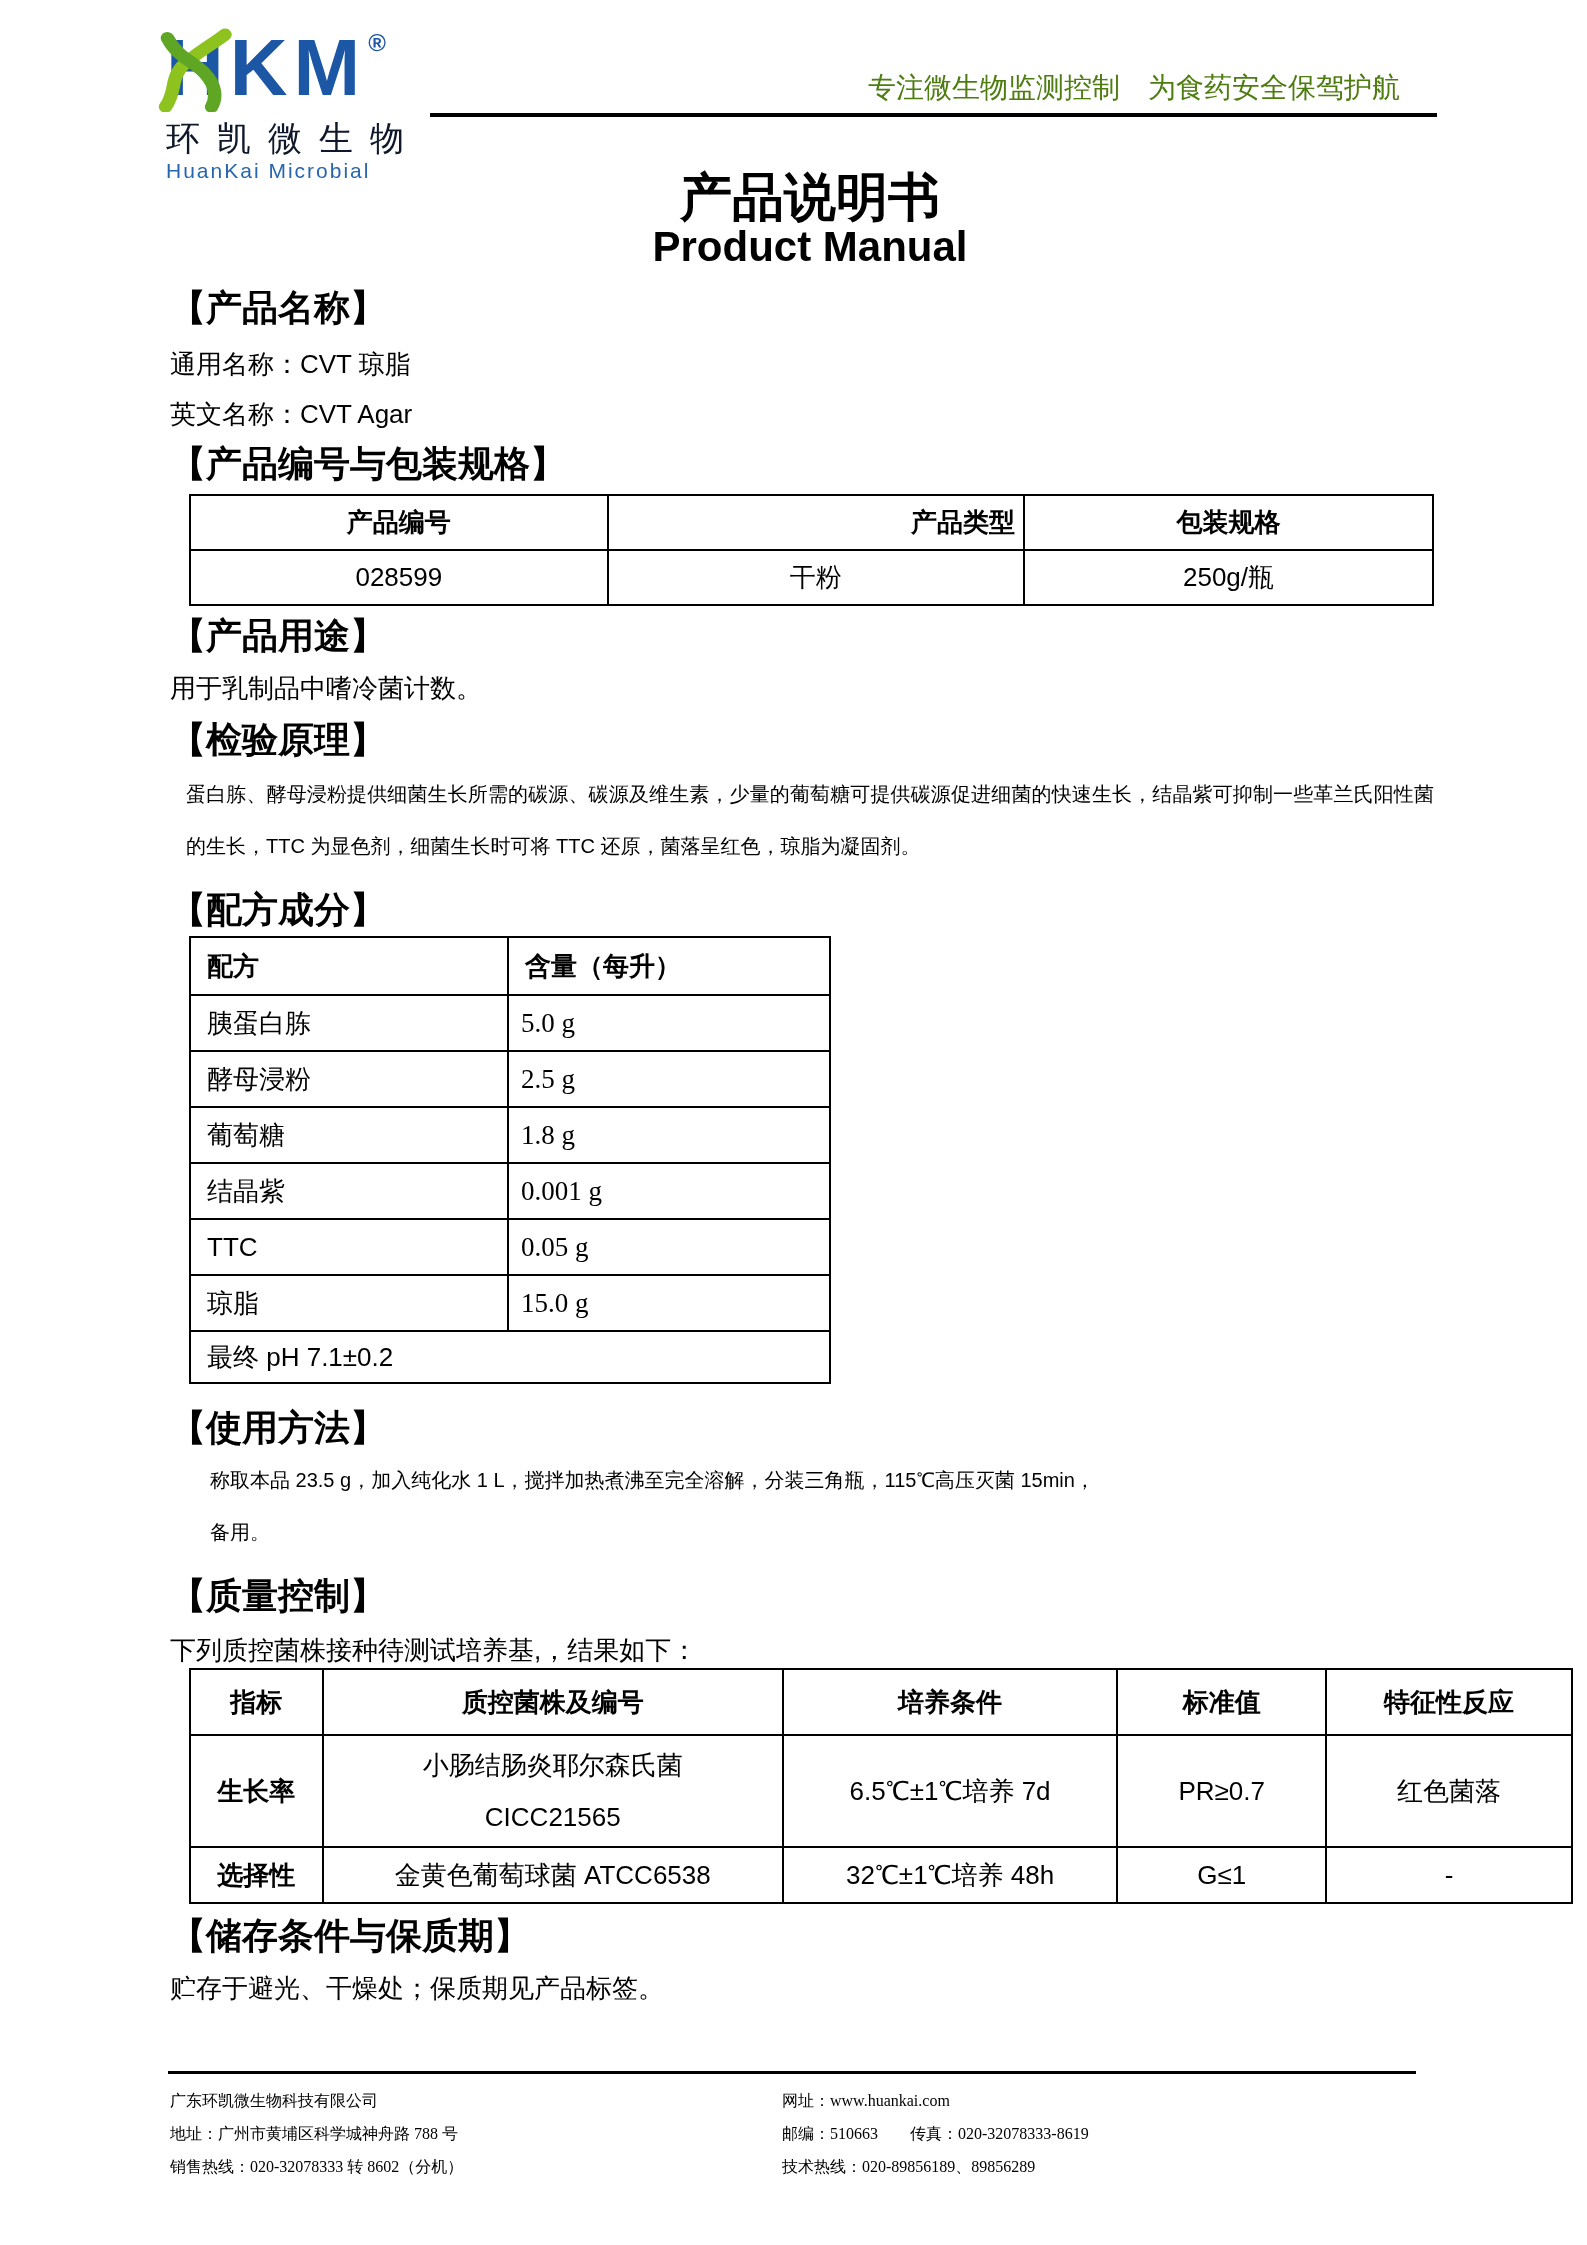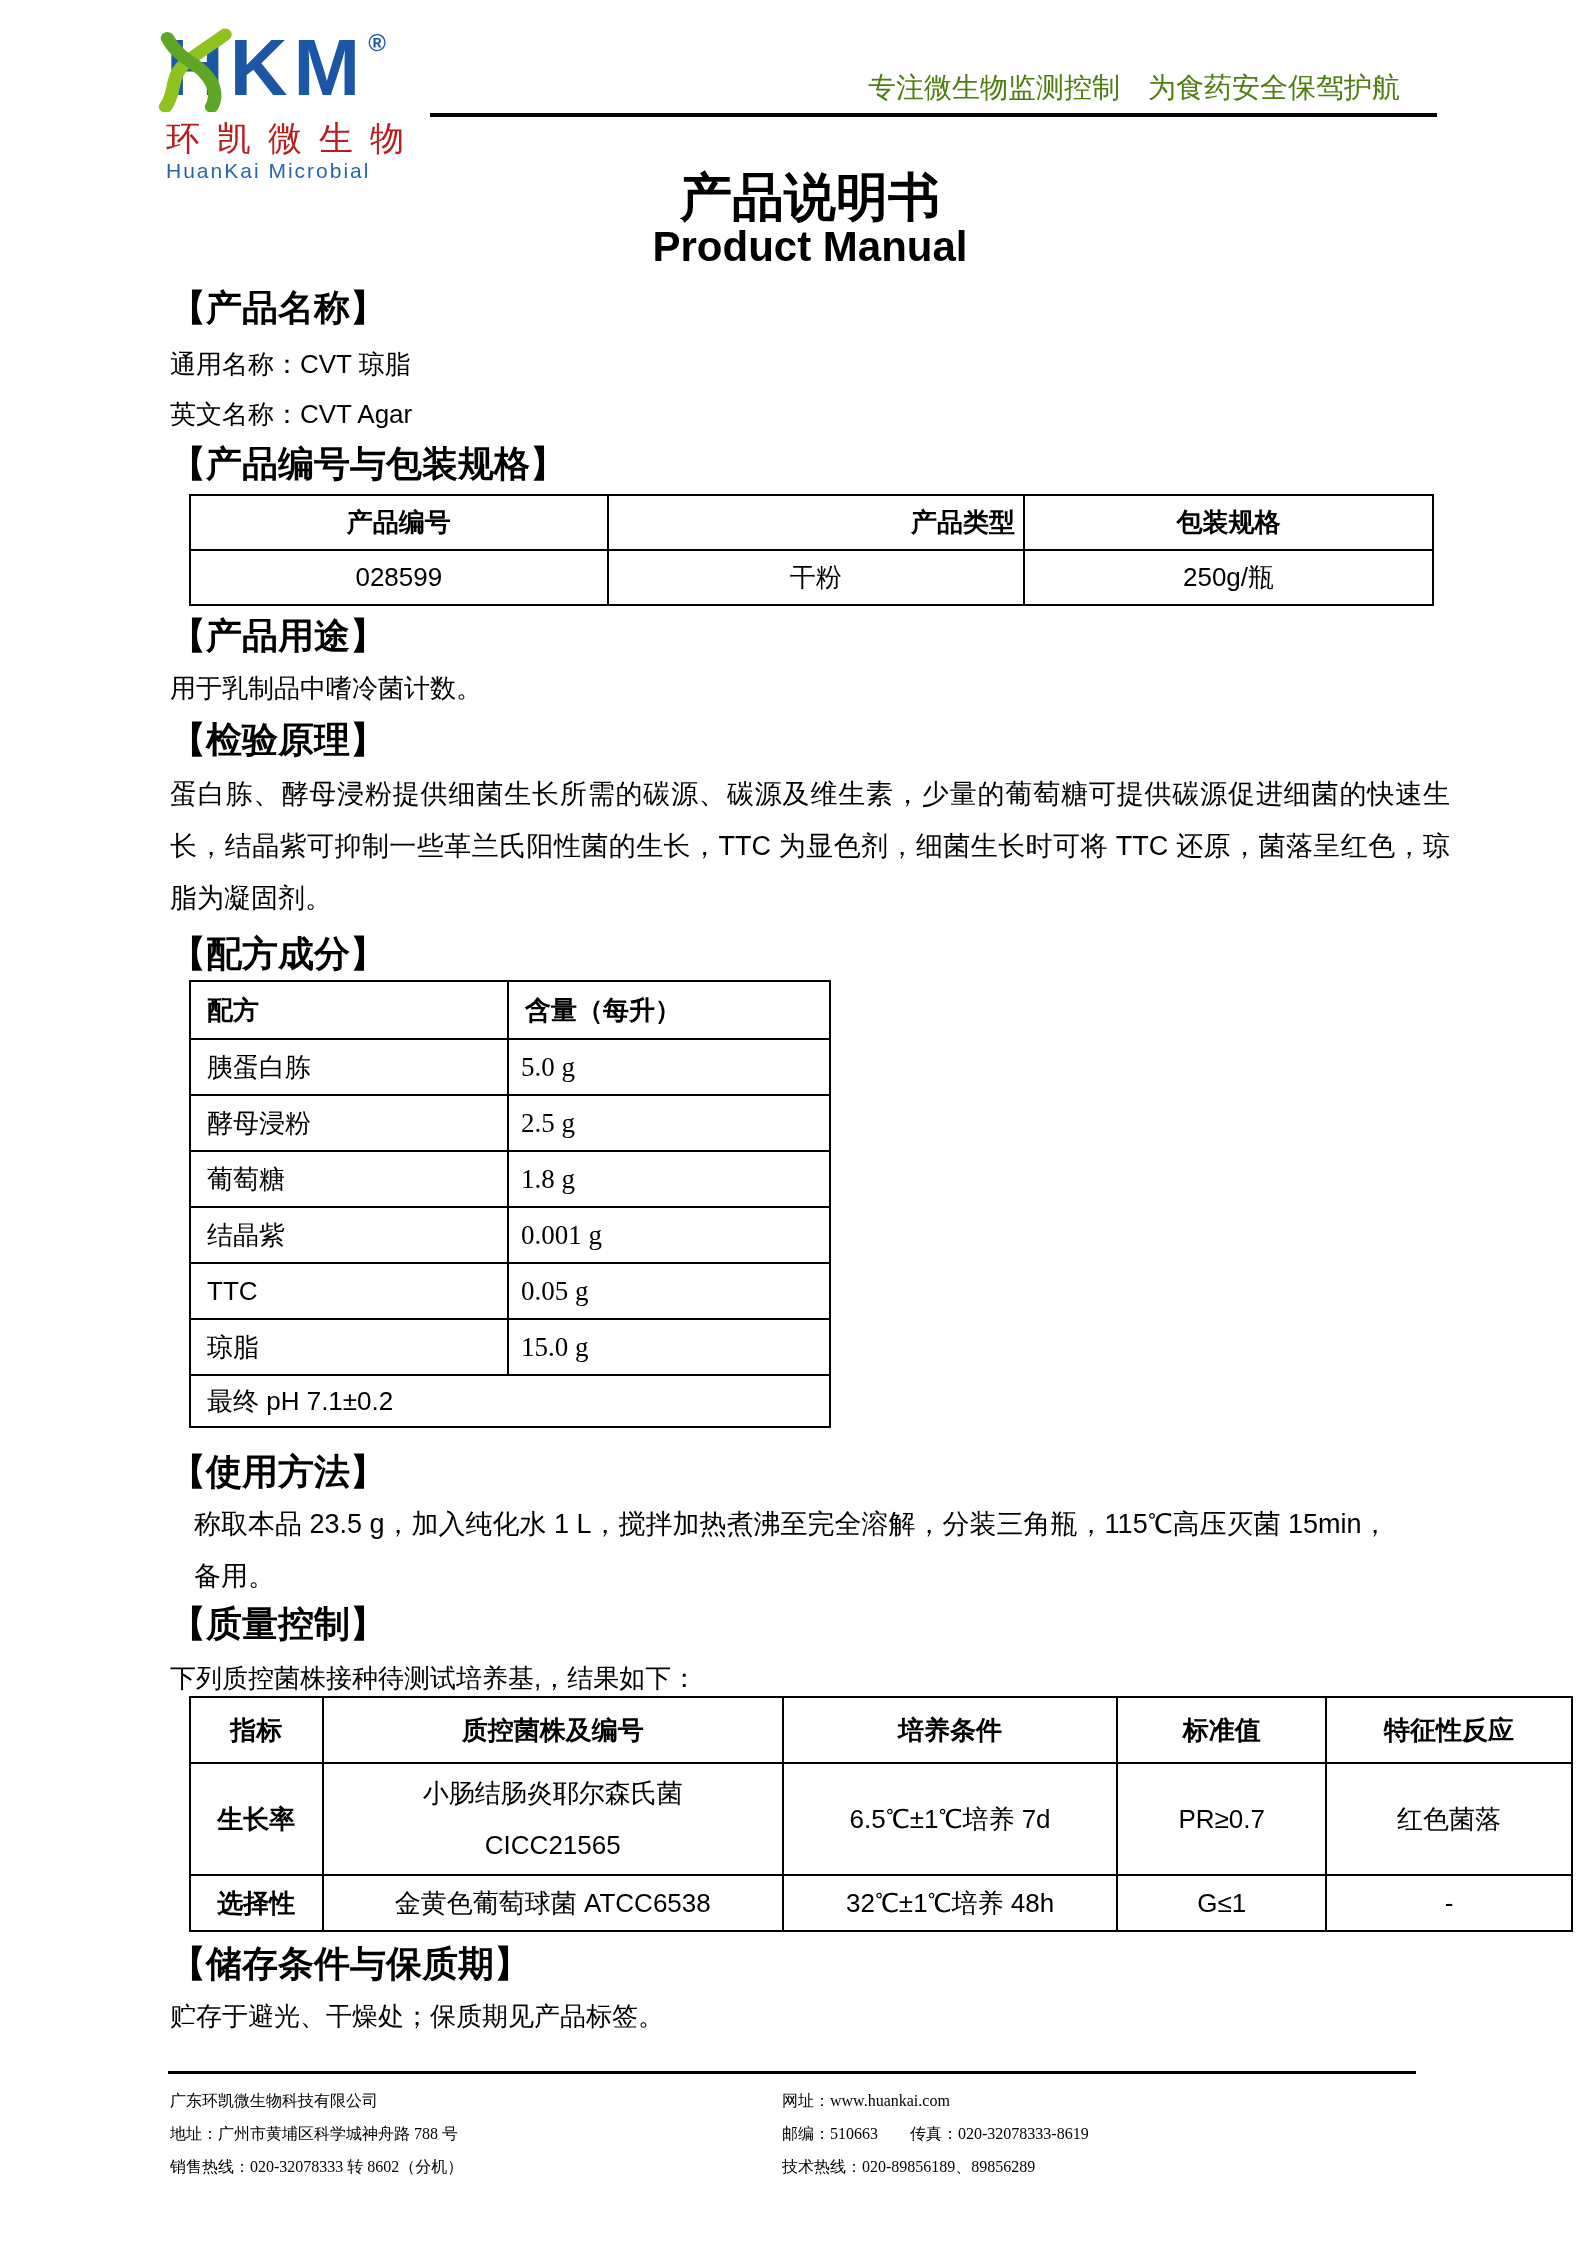--- a/index.html
+++ b/index.html
@@ -9,31 +9,31 @@
   }
   
   .logo{position:absolute;left:166px;top:26px;}
   .logo-mark{position:relative;height:86px;white-space:nowrap;}
   .logo-hkm{
     font-weight:bold;font-size:80px;line-height:84px;letter-spacing:6px;
     color:#1c57a5;position:relative;z-index:1;
   }
   .logo-reg{font-size:24px;font-weight:bold;color:#1c57a5;position:relative;top:-44px;left:2px;letter-spacing:0;}
   .helix-svg{position:absolute;left:-12px;top:0;width:96px;height:86px;z-index:2;}
-  .logo-cn{margin-top:8px;font-size:34px;line-height:36px;letter-spacing:17px;color:#b91c1c;white-space:nowrap;}
+  .logo-cn{margin-top:8px;font-size:34px;line-height:36px;letter-spacing:17px;color:#0f172a;white-space:nowrap;}
   .logo-en{margin-top:3px;font-size:21px;line-height:24px;letter-spacing:2px;color:#2766ae;white-space:nowrap;}
   .tagline{position:absolute;top:72px;right:187px;font-size:28px;line-height:32px;color:#4d7c0f;white-space:nowrap;}
   .header-rule{position:absolute;top:113px;left:430px;width:1007px;height:4px;background:#000;}
   
   .content{position:absolute;top:170px;left:170px;width:1280px;}
   .title-cn{font-size:52px;font-weight:bold;text-align:center;line-height:50px;margin:2px 0 0;}
   .title-en{font-size:42px;font-weight:bold;text-align:center;line-height:46px;margin:2px 0 0;}
   .h2{font-size:36px;font-weight:bold;line-height:44px;margin:0;}
   .bodyline{font-size:26px;line-height:36px;margin:0;}
-  .para{font-size:27px;line-height:52px;margin:0;text-align:justify;}
+  .para{font-size:20px;line-height:52px;margin:16px;text-align:justify;}
   .m16{margin-top:16px;}.m14{margin-top:14px;}.m12{margin-top:12px;}
   .m10{margin-top:10px;}.m8{margin-top:8px;}.m6{margin-top:6px;}.m4{margin-top:4px;}
   .m22{margin-top:22px;}.m0{margin-top:0;}
   .indent{padding-left:24px;}
   table{border-collapse:collapse;margin-left:19px;}
   table,td,th{border:2px solid #000;}
   td,th{font-size:26px;padding:0 8px;vertical-align:middle;}
   
   .tbl-pack{width:1245px;margin-top:8px;}
   .tbl-pack th{height:53px;font-weight:bold;text-align:center;}

